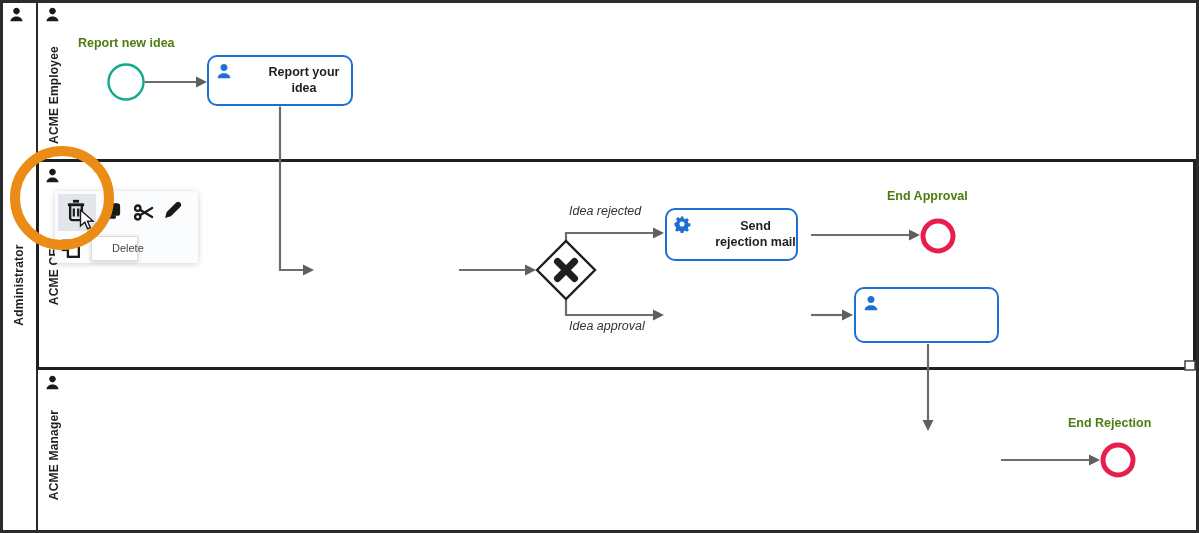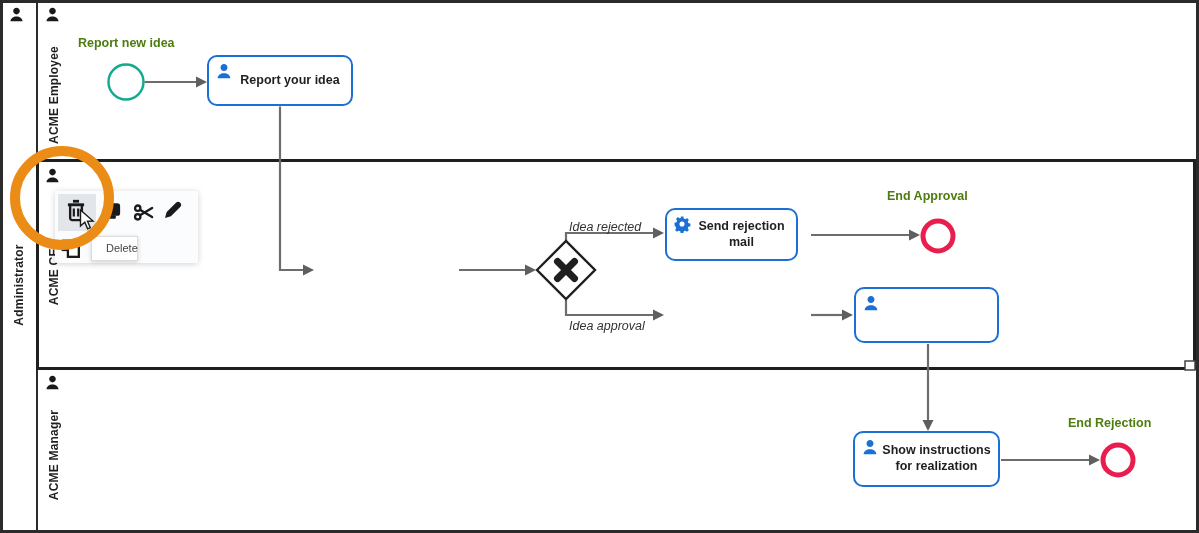--- a/index.html
+++ b/index.html
@@ -10,37 +10,37 @@
   .pool-border { position:absolute; inset:0; border:3px solid #2b2b2b; z-index:2; pointer-events:none; }
   .pool-divider { position:absolute; left:36px; top:3px; bottom:3px; width:2px; background:#2b2b2b; z-index:2; }
   .selected-lane { position:absolute; left:36px; top:159px; width:1160px; height:211px; border:3px solid #1f1f1f; z-index:3; background:transparent; }
   .vlabel { position:absolute; white-space:nowrap; font-weight:bold; font-size:12px; color:#1f1f1f; transform:translate(-50%,-50%) rotate(-90deg); z-index:4; letter-spacing:.2px; }
   .head-icon { position:absolute; width:17px; height:17px; z-index:4; }
 
   
   .task { position:absolute; background:#fff; border:2px solid #1c6fd4; border-radius:10px;
           display:flex; align-items:center; z-index:5; }
   .task .tlabel { display:block; width:100%; padding-left:20px; text-align:center;
-          font-weight:bold; font-size:12.5px; line-height:1.25; color:#1f1f1f; }
+          font-weight:bold; font-size:12.5px; line-height:1.25; color:#1f1f1f;margin-left:28px; }
   .task .ticon { position:absolute; top:5px; left:6px; width:18px; height:18px; }
 
   
   .evlabel { position:absolute; font-weight:bold; font-size:12.5px; color:#4d7c0f; z-index:5; }
   .flowlabel { position:absolute; font-style:italic; font-size:12.5px; color:#333; z-index:5; white-space:nowrap; }
 
   svg.overlay { position:absolute; inset:0; z-index:4; pointer-events:none; }
 
   
   .pad { position:absolute; left:55px; top:191px; width:143px; height:72px; background:#fbfcfd;
          border-radius:2px; box-shadow:0 1px 6px rgba(0,0,0,.18); z-index:10; }
   .pad-hover { position:absolute; left:58px; top:194px; width:38px; height:37px; background:#e2e6ea; z-index:11; }
   .pad-icon { position:absolute; z-index:12; }
   .tooltip { position:absolute; left:91px; top:236px; width:47px; height:25px; background:#fff;
              border:1px solid #dcdcdc; box-shadow:0 1px 4px rgba(0,0,0,.18); z-index:15;
-             font-size:11px; color:#444; line-height:23px; padding-left:14px; }
+             font-size:11px; color:#444; line-height:23px; padding-left:20px; }
 
   
   .ring { position:absolute; left:10px; top:146px; width:104px; height:104px; border:10px solid #ea8c16;
           border-radius:50%; z-index:20; pointer-events:none; }
   .cursor { position:absolute; left:79px; top:209px; z-index:30; pointer-events:none; }
 </style>
 </head>
 <body>
 
 <div class="stage">
@@ -113,31 +113,25 @@
         </g>
         <circle cx="12" cy="12" r="3.4" fill="#fff"></circle>
       </svg>
     <span class="tlabel">Send rejection mail</span>
   </div>
   <div class="task" style="left:854px; top:287px; width:145px; height:56px;">
     <svg class="ticon" viewBox="0 0 24 24">
         <path fill="#1c6fd4" d="M12 2.5c2.6 0 4.7 2.1 4.7 4.7S14.6 11.9 12 11.9 7.3 9.8 7.3 7.2 9.4 2.5 12 2.5zM3.5 21.5c.4-4.2 4-6.6 8.5-6.6s8.1 2.4 8.5 6.6z"></path>
       </svg>
   </div>
-  <div class="task" style="left:853px; top:431px; width:147px; height:56px;">
-    <svg class="ticon" viewBox="0 0 24 24">
-        <path fill="#1c6fd4" d="M12 2.5c2.6 0 4.7 2.1 4.7 4.7S14.6 11.9 12 11.9 7.3 9.8 7.3 7.2 9.4 2.5 12 2.5zM3.5 21.5c.4-4.2 4-6.6 8.5-6.6s8.1 2.4 8.5 6.6z"></path>
-      </svg>
-    <span class="tlabel">Show instructions for realization</span>
-  </div>
 
   <div class="evlabel" style="left:78px; top:36px; width:100px;">Report new idea</div>
   <div class="evlabel" style="left:887px; top:189px; width:100px;">End Approval</div>
   <div class="evlabel" style="left:1068px; top:416px; width:100px;">End Rejection</div>
-  <div class="flowlabel" style="left:569px; top:220px;">Idea rejected</div>
+  <div class="flowlabel" style="left:569px; top:204px;">Idea rejected</div>
   <div class="flowlabel" style="left:569px; top:319px;">Idea approval</div>
 
   <div class="pad"></div>
   <div class="pad-hover"></div>
   <svg class="pad-icon" style="left:63px; top:198px;" width="26" height="26" viewBox="0 0 24 24">
     <g stroke="#1a1a1a" fill="none">
         <path d="M9.2 3h5.6" stroke-width="2.6"></path>
         <path d="M4.5 6.3h15" stroke-width="2.6"></path>
         <path d="M6.6 6.3h10.8v12.2a1.9 1.9 0 0 1-1.9 1.9H8.5a1.9 1.9 0 0 1-1.9-1.9z" stroke-width="2.2"></path>
         <path d="M10 9.6v7.4 M14 9.6v7.4" stroke-width="2"></path>

